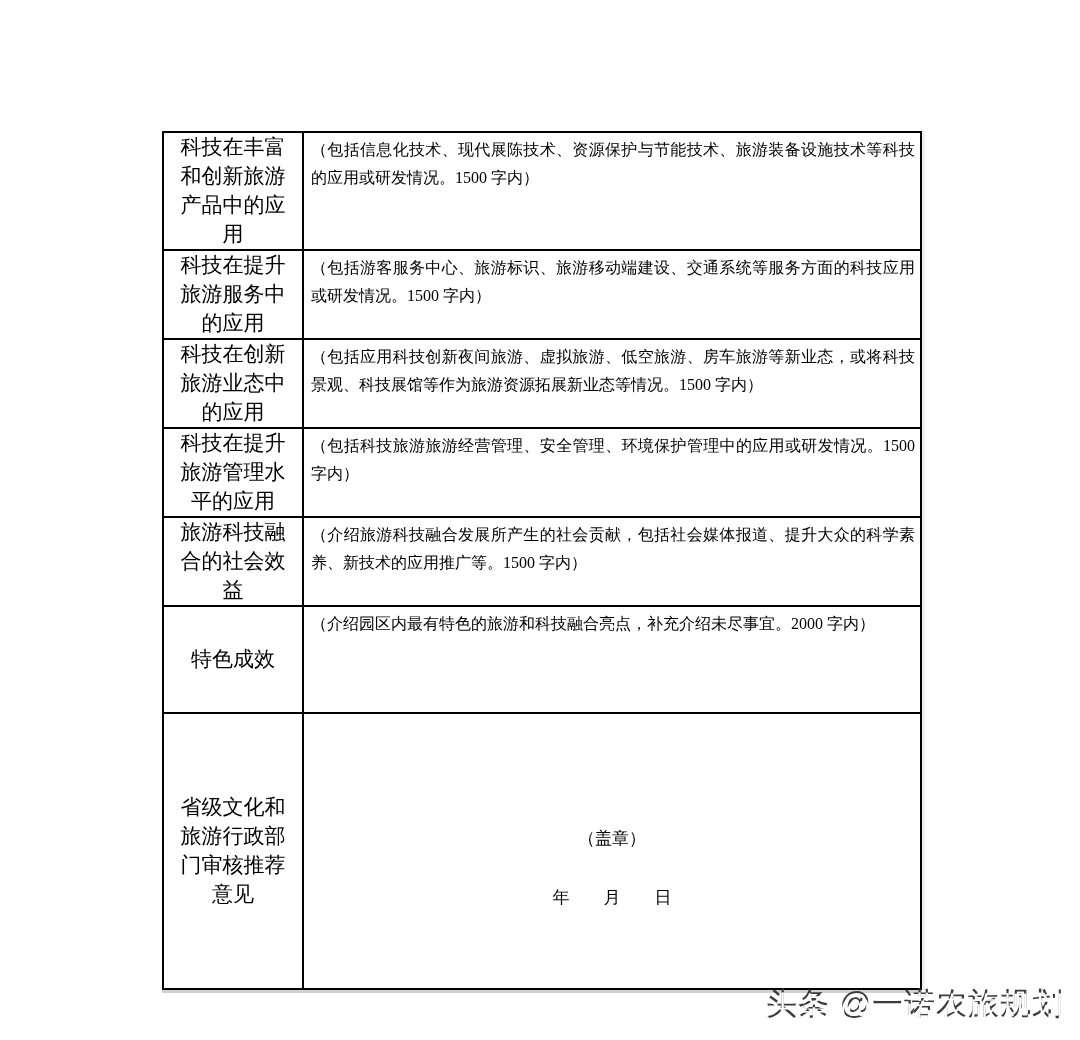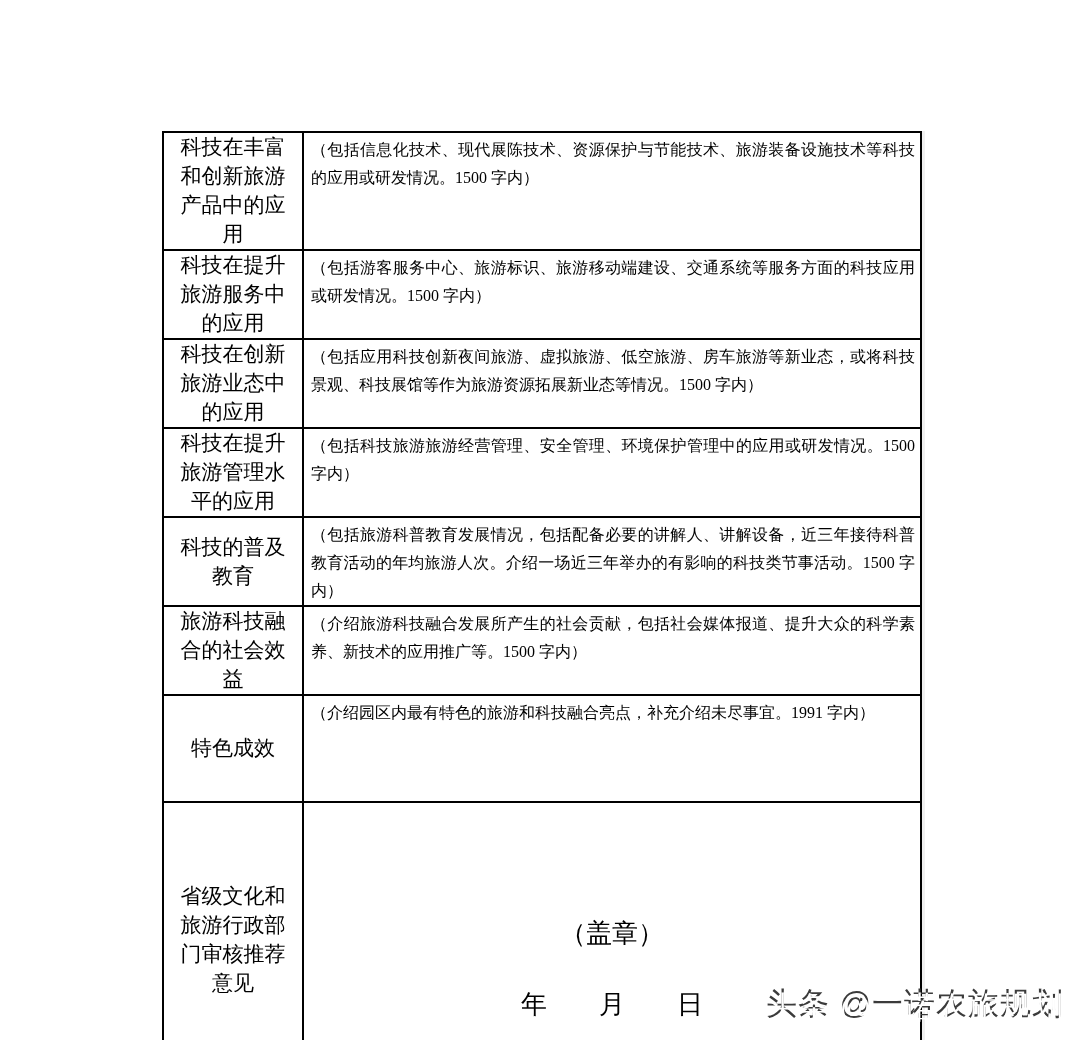--- a/index.html
+++ b/index.html
@@ -56,21 +56,21 @@
   tr.r2 { height: 87px; border-radius: 16px; }
   tr.r3 { height: 83px; }
   tr.r4 { height: 87px; }
   tr.r5 { height: 83px; }
   tr.r6 { height: 52px; }
   tr.r7 { height: 107px; }
   tr.r8 { height: 276px; }
 
   td.sign-cell {
     vertical-align: top;
-    font-size: 26px;
+    font-size: 17px;
   }
   .stamp-line {
     margin-top: 112px;
     text-align: center;
   }
   .date-line {
     margin-top: 36px;
     text-align: center;
   }
 
@@ -115,31 +115,27 @@
       <td class="row-desc">（包括游客服务中心、旅游标识、旅游移动端建设、交通系统等服务方面的科技应用或研发情况。1500 字内）</td>
     </tr>
     <tr class="r3">
       <th class="row-label">科技在创新旅游业态中的应用</th>
       <td class="row-desc">（包括应用科技创新夜间旅游、虚拟旅游、低空旅游、房车旅游等新业态，或将科技景观、科技展馆等作为旅游资源拓展新业态等情况。1500 字内）</td>
     </tr>
     <tr class="r4">
       <th class="row-label">科技在提升旅游管理水平的应用</th>
       <td class="row-desc">（包括科技旅游旅游经营管理、安全管理、环境保护管理中的应用或研发情况。1500 字内）</td>
     </tr>
-    <tr class="r5">
-      <th class="row-label">科技的普及教育</th>
-      <td class="row-desc">（包括旅游科普教育发展情况，包括配备必要的讲解人、讲解设备，近三年接待科普教育活动的年均旅游人次。介绍一场近三年举办的有影响的科技类节事活动。1500 字内）</td>
-    </tr>
     <tr class="r6">
       <th class="row-label">旅游科技融合的社会效益</th>
       <td class="row-desc">（介绍旅游科技融合发展所产生的社会贡献，包括社会媒体报道、提升大众的科学素养、新技术的应用推广等。1500 字内）</td>
     </tr>
     <tr class="r7">
       <th class="row-label">特色成效</th>
-      <td class="row-desc">（介绍园区内最有特色的旅游和科技融合亮点，补充介绍未尽事宜。1991 字内）</td>
+      <td class="row-desc">（介绍园区内最有特色的旅游和科技融合亮点，补充介绍未尽事宜。2000 字内）</td>
     </tr>
     <tr class="r8">
       <th class="row-label">省级文化和旅游行政部门审核推荐意见</th>
       <td class="sign-cell">
         <div class="stamp-line">（盖章）</div>
         <div class="date-line">年　　月　　日</div>
       </td>
     </tr>
   </tbody>
 </table>

